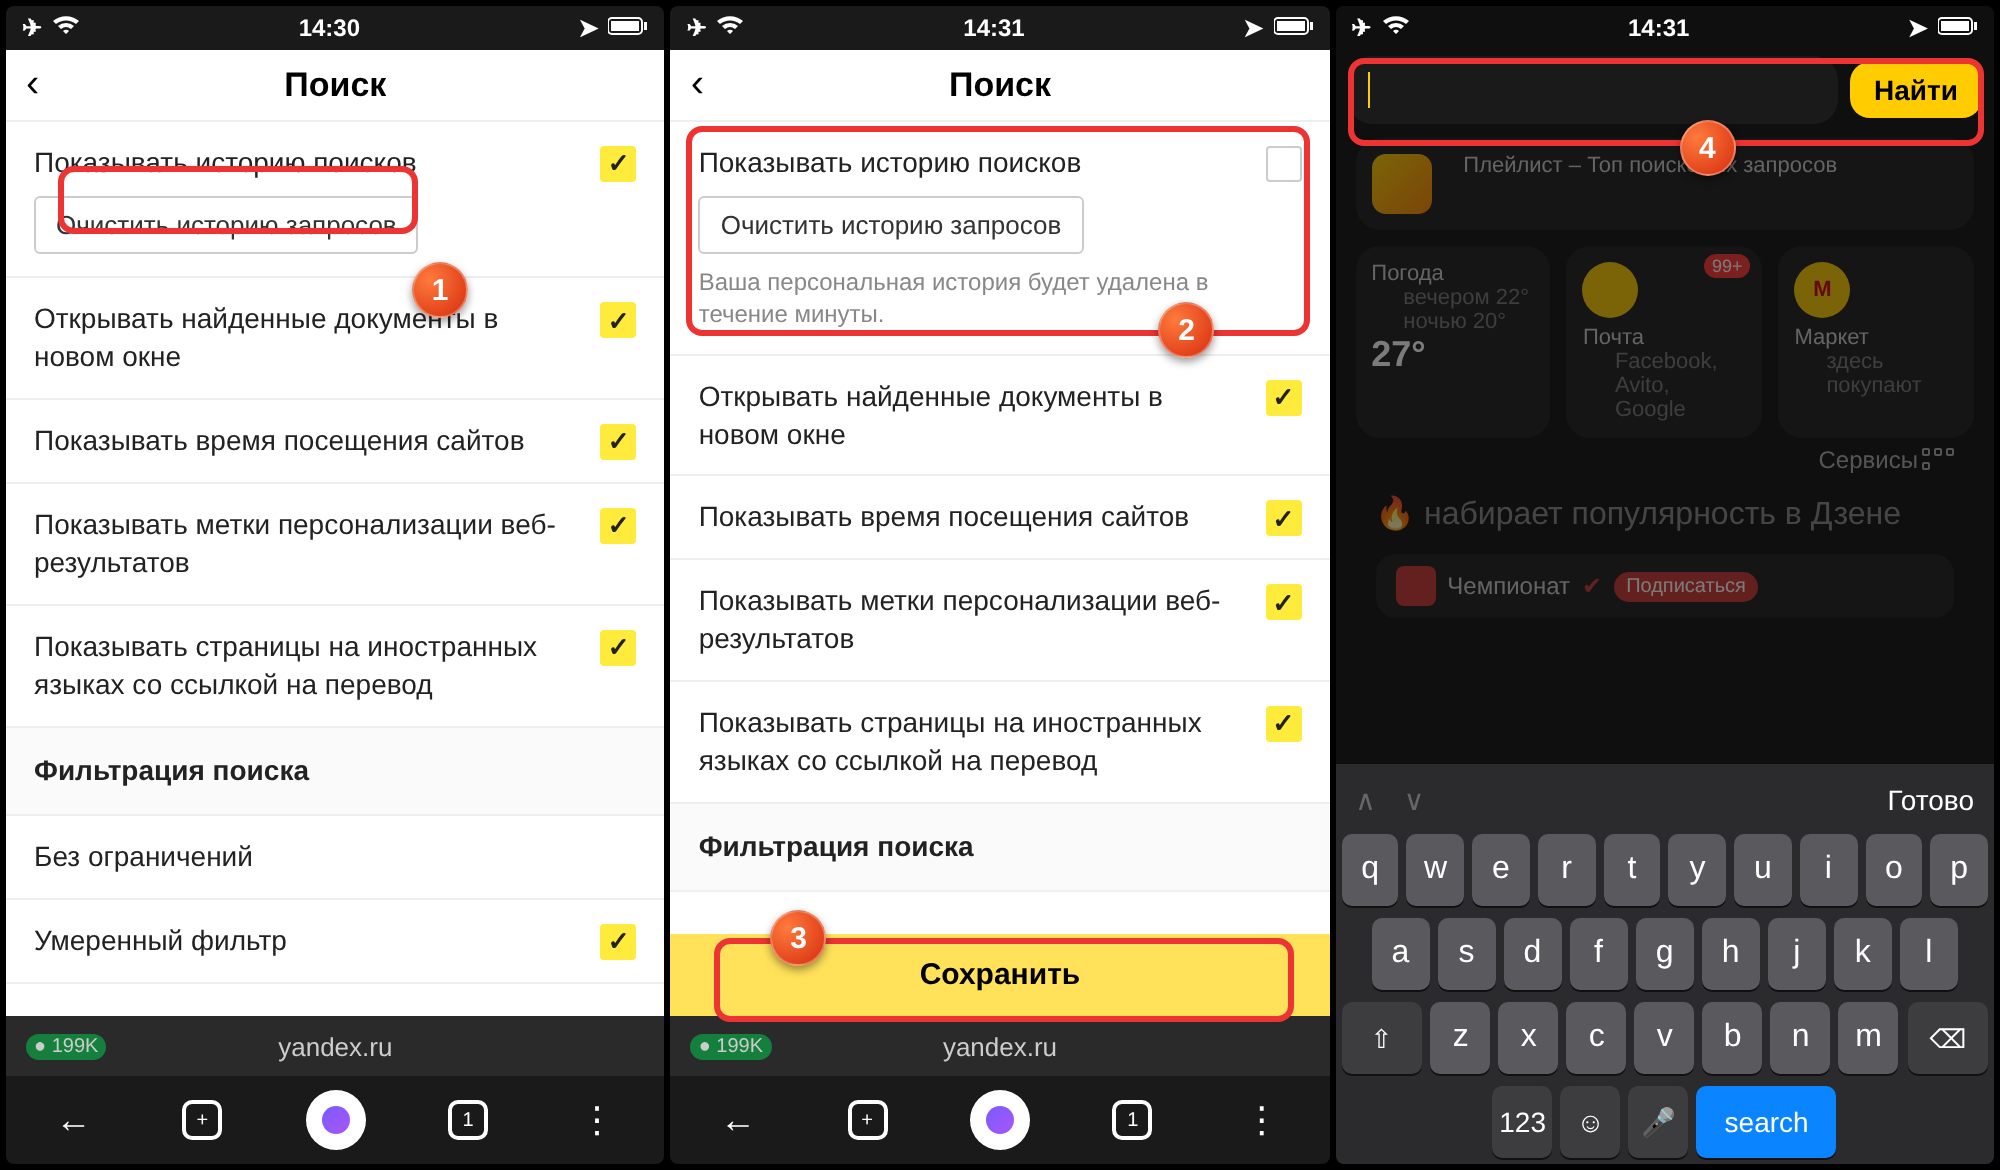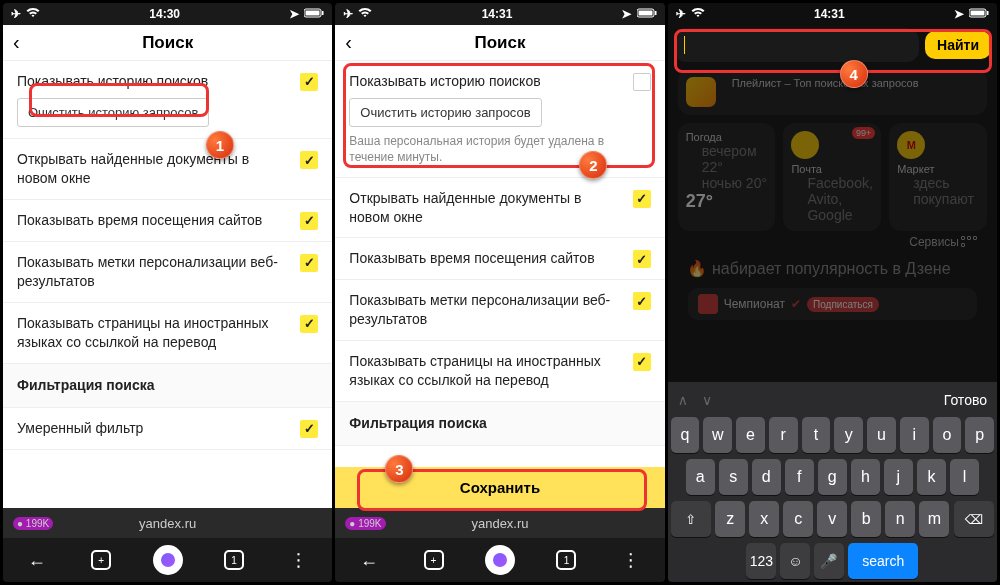--- a/index.html
+++ b/index.html
@@ -26,41 +26,41 @@
   .row .cb::after { content: "✓"; font-size: 13px; font-weight: 900; color: #222; }
   .row .cb.empty { background: #fff; border: 1px solid #ccc; }
   .row .cb.empty::after { content: ""; }
   .clearbtn { display: inline-block; border: 1px solid #ccc; border-radius: 3px; padding: 5px 10px; font-size: 13px; margin-top: 7px; color: #333; background: #fff; }
   .note { font-size: 12px; color: #888; margin-top: 7px; line-height: 1.3; }
 
   .savebar { position: absolute; left: 0; right: 0; bottom: 74px; background: #ffe15a; text-align: center; padding: 12px; font-size: 15px; font-weight: 600; z-index: 5; }
 
   
   .browser-url { height: 30px; background: #2a2a2a; color: #ccc; display: flex; align-items: center; justify-content: center; font-size: 13px; position: relative; }
-  .browser-url .badge { position: absolute; left: 10px; font-size: 10px; background: #a21caf; padding: 1px 4px; border-radius: 8px; color: #ccc; text-align: right; }
+  .browser-url .badge { position: absolute; left: 10px; font-size: 10px; background: #15803d; padding: 1px 4px; border-radius: 8px; color: #ccc; text-align: right; }
   .browser-nav { height: 44px; background: #1a1a1a; display: flex; align-items: center; justify-content: space-around; }
   .browser-nav .btn { color: #fff; font-size: 18px; width: 26px; height: 26px; display: flex; align-items: center; justify-content: center; }
   .browser-nav .sq { border: 2px solid #fff; border-radius: 5px; width: 20px; height: 20px; display: flex; align-items: center; justify-content: center; font-size: 10px; }
   .browser-nav .alice { background: #fff; border-radius: 50%; width: 30px; height: 30px; position: relative; display:flex; align-items:center; justify-content:center;}
   .browser-nav .alice::after{content:""; width:14px;height:14px; background:linear-gradient(135deg,#7a5cff,#a855f7); border-radius:50%;}
 
   
   .ann-box { position: absolute; border: 3px solid #e33; border-radius: 8px; pointer-events: none; z-index: 10; }
   .ann-num { position: absolute; width: 28px; height: 28px; background: radial-gradient(circle at 30% 30%, #ff7a3c, #d62d0e); border-radius: 50%; color: #fff; font-weight: 700; display: flex; align-items: center; justify-content: center; font-size: 15px; z-index: 11; box-shadow: 0 2px 4px rgba(0,0,0,.4); border:1px solid rgba(255,255,255,.3); }
 
   
   .dark-top { height: 32px; display:flex; align-items:center; padding:0 6px; gap:6px; margin-top:4px; }
   .searchbox { flex:1; height:34px; background:#1a1a1a; border-radius:12px; display:flex; align-items:center; padding:0 10px; }
   .searchbox .cursor { width:1px; height:18px; background:#ffcc00; }
   .findbtn { background:#ffcc00; color:#000; font-weight:600; padding:6px 12px; border-radius:10px; font-size:14px; }
   .widgets { padding:8px 10px; opacity:.45; color:#9f9f9f; font-size:11px; }
   .wid-row { display:flex; gap:8px; margin-bottom:0; }
   .wid { flex:1; background:#1e1e1e; border-radius:12px; padding:8px; min-height:60px; position:relative; }
   .wid .ttl { font-size:11px; color:#ccc; }
-  .wid .sub { font-size:14px; color:#777;padding-left:16px; }
+  .wid .sub { font-size:11px; color:#777;padding-left:16px; }
   .wid .big { font-size:18px; color:#fff; font-weight:600; }
   .wid .ic { width:28px; height:28px; border-radius:50%; margin-bottom:4px; }
   .serv-row { display:flex; justify-content:flex-end; align-items:center; gap:2px; font-size:12px; color:#aaa; padding:4px 10px; }
   .serv-row .dots{width:16px;height:12px;display:flex;flex-wrap:wrap;gap:2px;}
   .serv-row .dots span{width:4px;height:4px;border:1px solid #aaa;border-radius:1px;}
   .trend { padding:6px 10px; font-size:16px; color:#888; }
   .card { margin:4px 10px; background:#1e1e1e; border-radius:10px; padding:6px 10px; display:flex; align-items:center; gap:6px; font-size:12px; color:#ccc; }
   .card .cicon{width:20px;height:20px;background:#c33;border-radius:4px;}
   .card .sub{background:#c33;color:#fff;padding:2px 6px;border-radius:10px;font-size:10px;}
 
@@ -129,20 +129,23 @@
         <span class="cb"></span>
       </div>
       <div class="row">
         <div class="txt">Показывать страницы на иностранных языках со ссылкой на перевод</div>
         <span class="cb"></span>
       </div>
       <div class="row sect">
         <div class="txt">Фильтрация поиска</div>
       </div>
       <div class="row">
+        <div class="txt">Без ограничений</div>
+      </div>
+      <div class="row">
         <div class="txt">Умеренный фильтр</div>
         <span class="cb"></span>
       </div>
     </div>
     <div class="browser-url">
       <span class="badge">● 199K</span>
       <span>yandex.ru</span>
     </div>
     <div class="browser-nav">
       <span class="btn">←</span>

